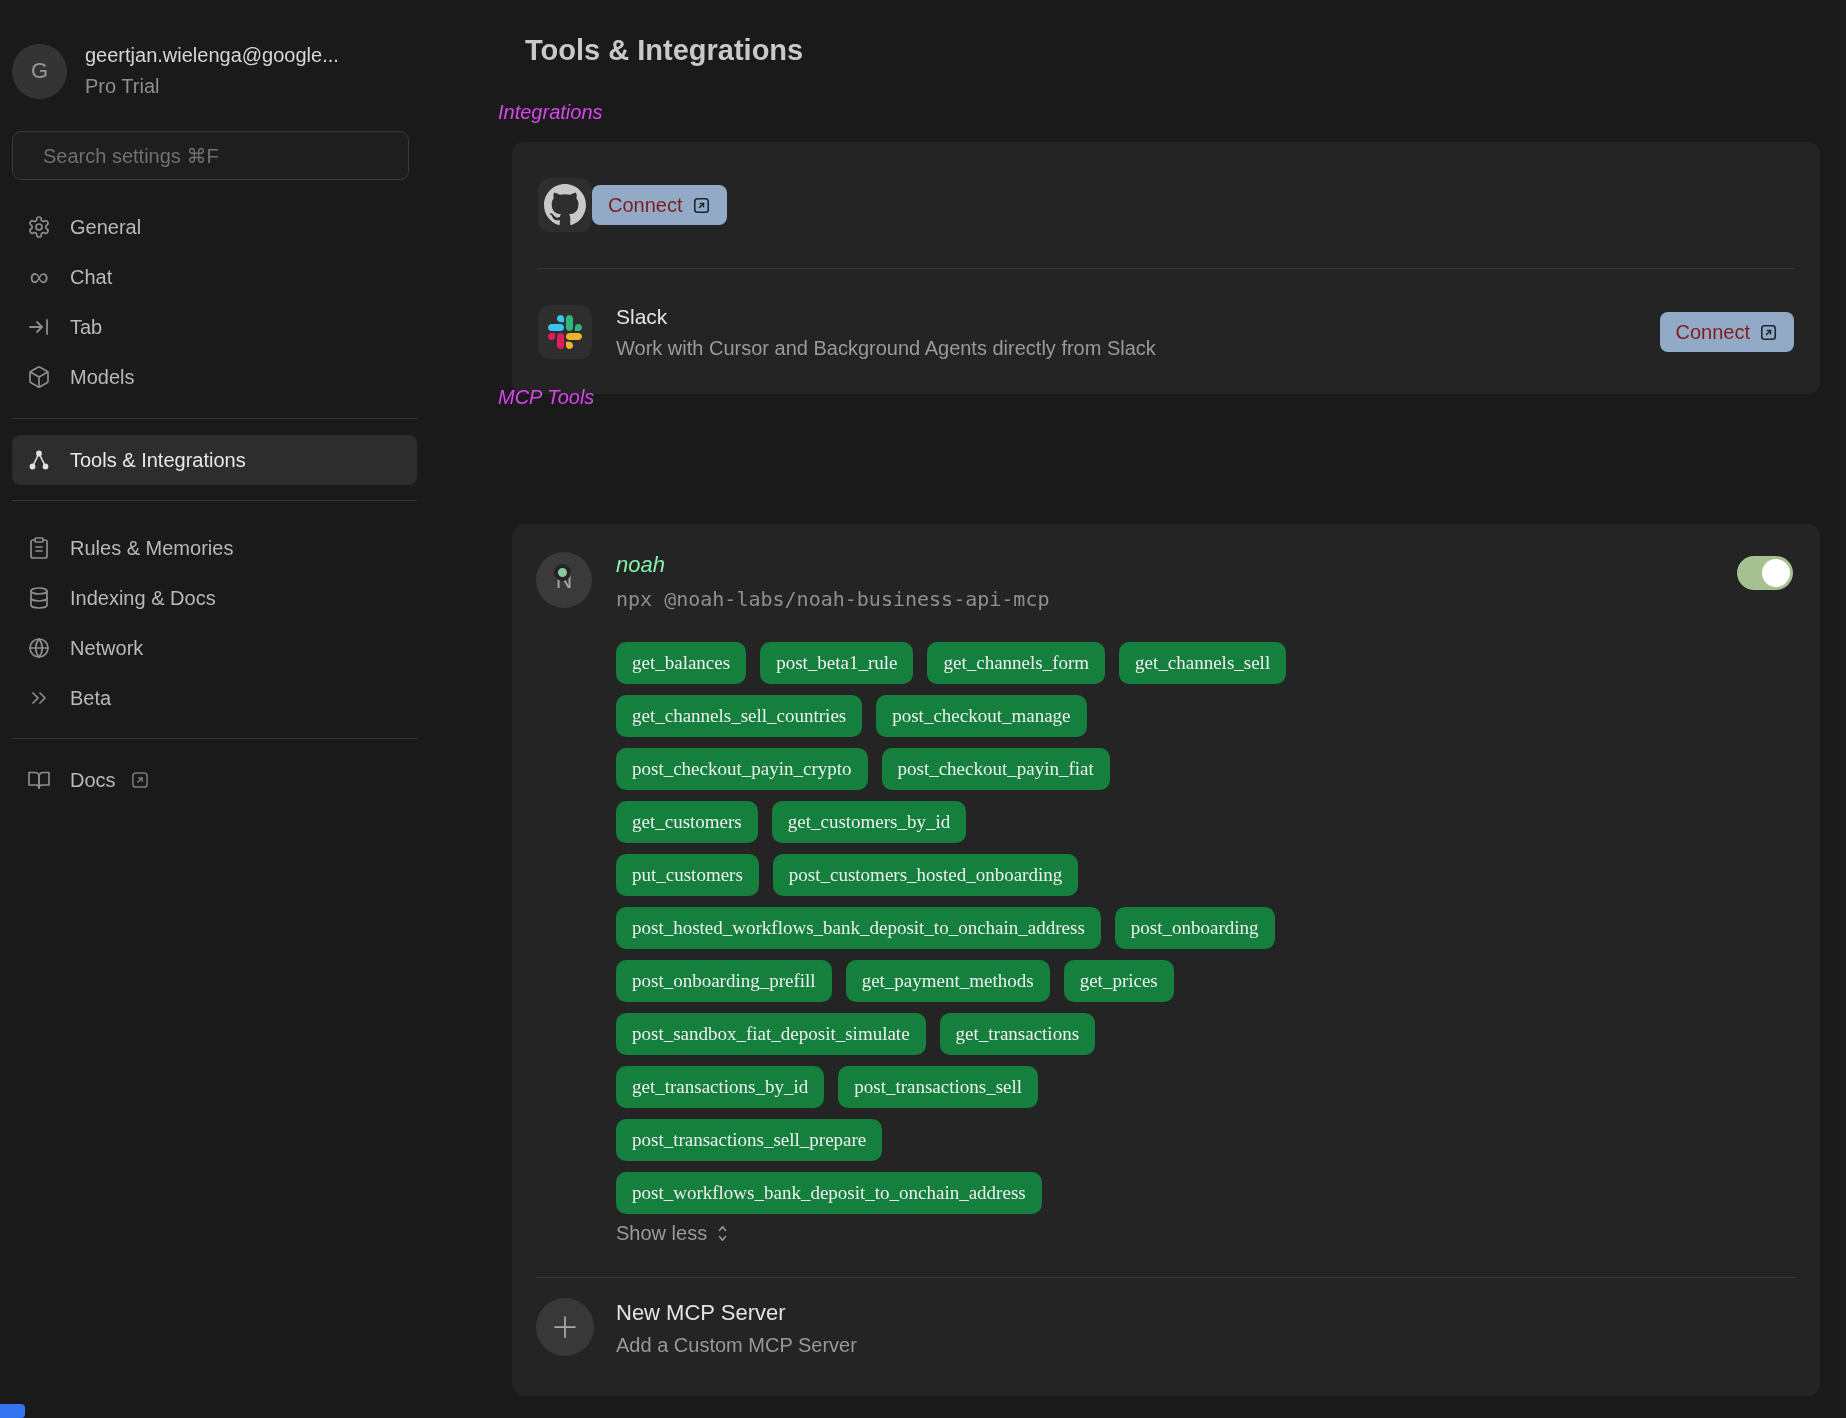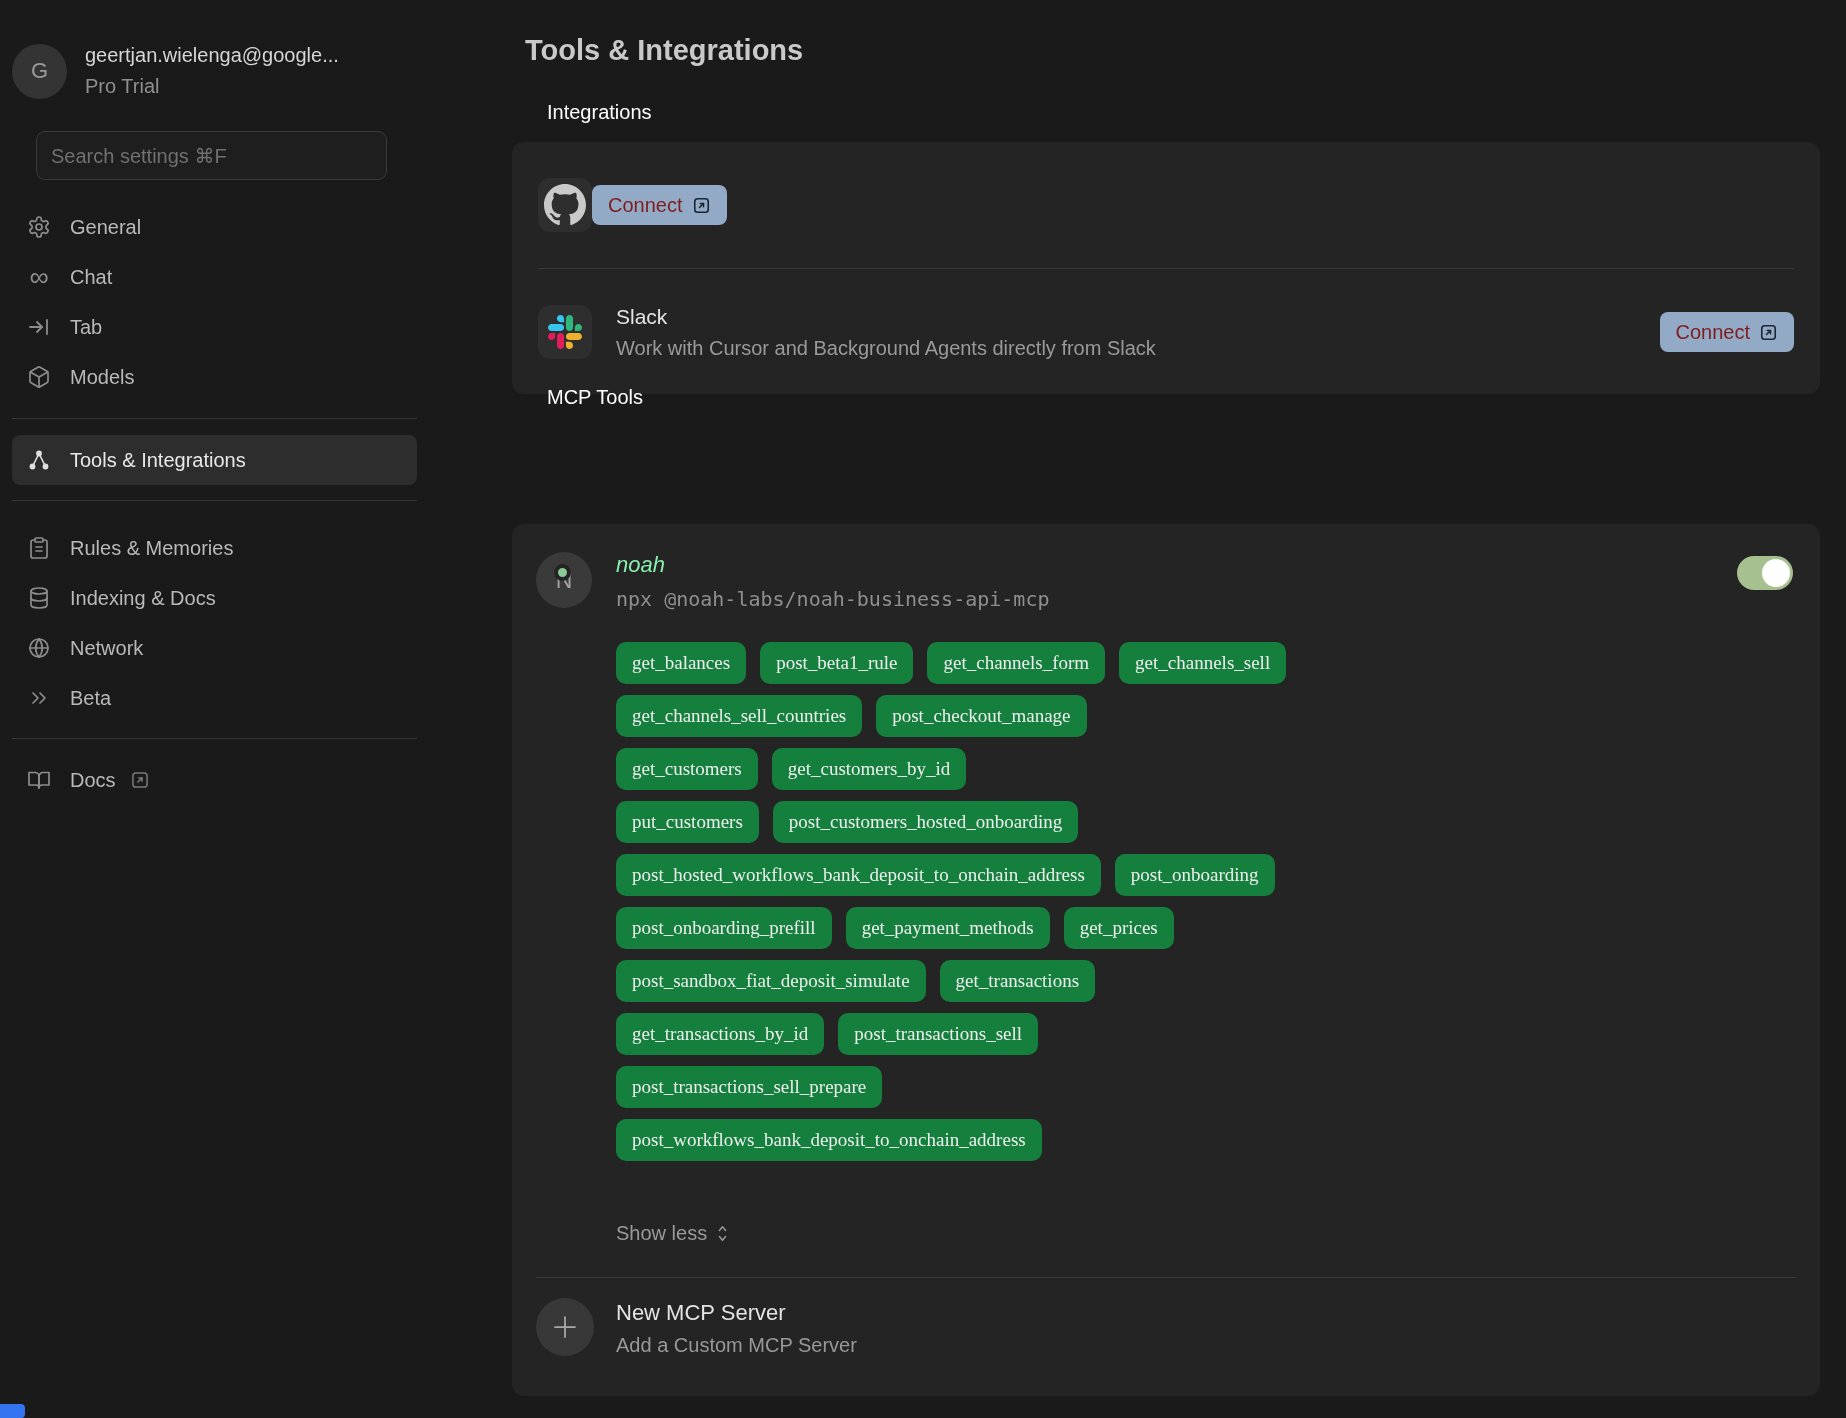--- a/index.html
+++ b/index.html
@@ -8,39 +8,39 @@
   .mono { font-family:"DejaVu Sans Mono", monospace; }
 
   
   .sidebar { position:absolute; left:0; top:0; width:430px; height:1418px; }
   .account { position:absolute; left:12px; top:40px; display:flex; align-items:center; }
   .avatar { width:55px; height:55px; border-radius:50%; background:#343434; color:#9a9a9a;
             display:flex; align-items:center; justify-content:center; font-size:22px; }
   .account-text { margin-left:18px; }
   .account-email { color:#d6d6d6; font-size:20px; line-height:1.55; }
   .account-plan { color:#8f8f8f; font-size:20px; line-height:1.55; }
-  .searchbox { position:absolute; left:12px; top:131px; width:351px; height:49px;
+  .searchbox { position:absolute; left:12px; top:131px; width:397px; height:49px;
                background:#1e1e1e; border:1px solid #3a3a3a; border-radius:9px;
-               color:#707070; font-size:20px; display:flex; align-items:center; padding-left:14px;margin-left:24px; }
+               color:#707070; font-size:20px; display:flex; align-items:center; padding-left:30px; }
   .nav { position:absolute; left:12px; width:405px; }
   .nav-item { height:50px; display:flex; align-items:center; padding-left:14px; border-radius:8px;
               color:#b9b9b9; font-size:20px; cursor:default; }
   .nav-item .ic { width:26px; height:26px; margin-right:18px; display:flex; align-items:center;
                   justify-content:center; color:#8d8d8d; flex:0 0 26px; }
   .nav-item.selected { background:#2d2d2d; color:#e8e8e8; }
   .nav-item.selected .ic { color:#e0e0e0; }
   .infinity-glyph { font-size:27px; line-height:26px; }
   .sb-divider { position:absolute; left:12px; width:405px; height:1px; background:#353535; }
   .ext-box { margin-left:14px; color:#7a7a7a; display:flex; }
   .accent-strip { position:absolute; left:0; top:1404px; width:25px; height:14px;
                   border-radius:0 4px 4px 0; }
 
   
   .main-title { position:absolute; left:525px; top:34px; font-size:29px; font-weight:700; color:#c9c9c9; }
-  .section-label { position:absolute; left:547px; font-size:20px; color:#ffffff; }
+  .section-label { position:absolute; left:498px; font-size:20px; color:#d946ef;font-style:italic; }
   .card { position:absolute; left:512px; width:1308px; background:#242424; border-radius:12px; }
   .int-row { height:126px; display:flex; align-items:center; padding:0 26px; }
   .int-divider { height:1px; background:#383838; margin:0 26px; }
   .tile { width:54px; height:54px; border-radius:12px; background:#2e2e2e; display:flex;
           align-items:center; justify-content:center; flex:0 0 54px; }
   .int-text { margin-left:24px; flex:1; }
   .int-name { color:#e4e4e4; font-size:21px; margin-bottom:8px; }
   .int-desc { color:#9a9a9a; font-size:20px; }
   .connect-btn { display:flex; align-items:center; gap:9px; background:#92aac6; color:#7f1d1d;
                  font-size:20px; height:40px; padding:0 16px; border:none; border-radius:8px; cursor:pointer; }
@@ -280,20 +280,24 @@
         <span class="chip">get_balances</span>
         <span class="chip">post_beta1_rule</span>
         <span class="chip">get_channels_form</span>
         <span class="chip">get_channels_sell</span>
       </div>
       <div class="chip-row">
         <span class="chip">get_channels_sell_countries</span>
         <span class="chip">post_checkout_manage</span>
       </div>
       <div class="chip-row">
+        <span class="chip">post_checkout_payin_crypto</span>
+        <span class="chip">post_checkout_payin_fiat</span>
+      </div>
+      <div class="chip-row">
         <span class="chip">get_customers</span>
         <span class="chip">get_customers_by_id</span>
       </div>
       <div class="chip-row">
         <span class="chip">put_customers</span>
         <span class="chip">post_customers_hosted_onboarding</span>
       </div>
       <div class="chip-row">
         <span class="chip">post_hosted_workflows_bank_deposit_to_onchain_address</span>
         <span class="chip">post_onboarding</span>

